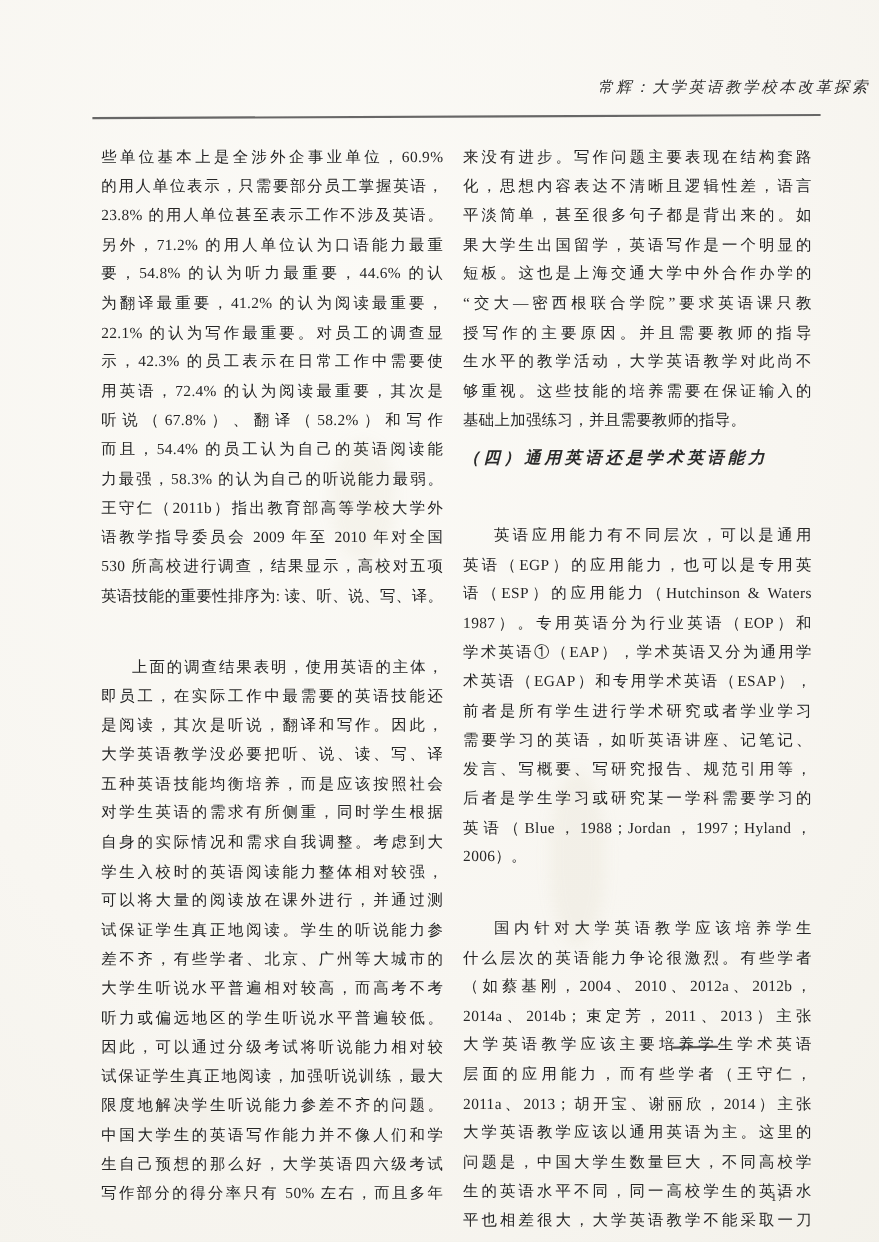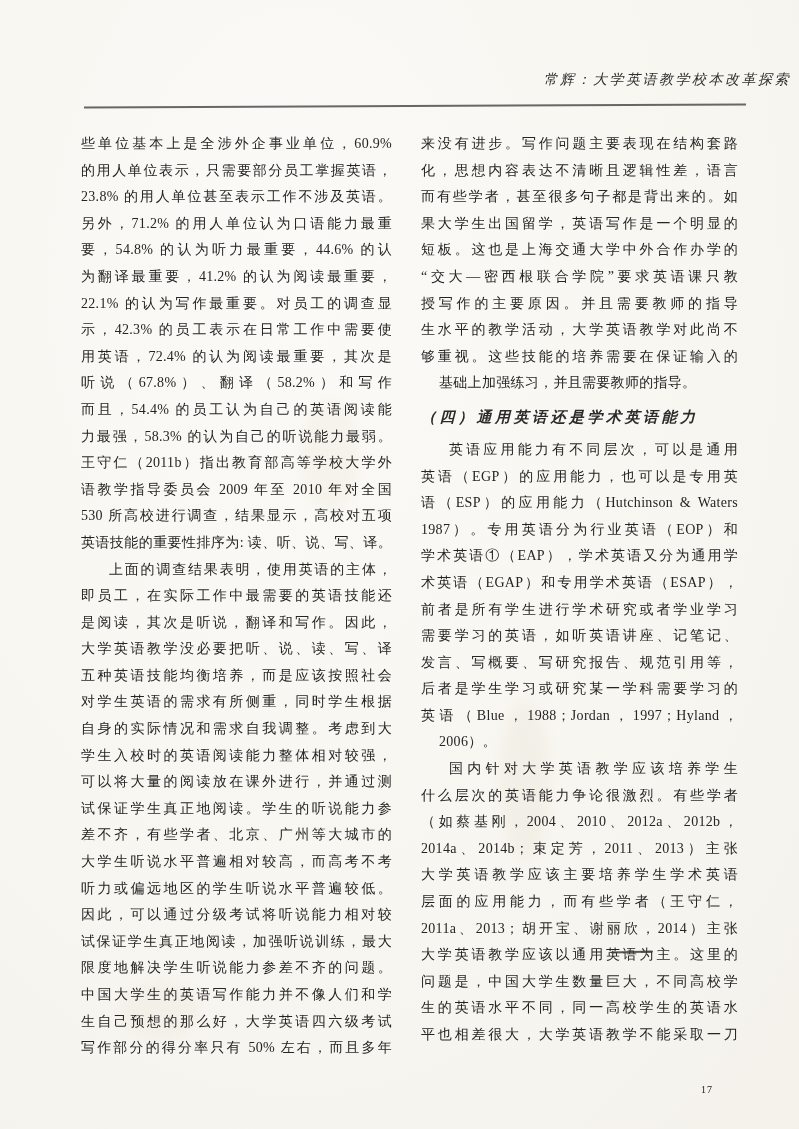--- a/index.html
+++ b/index.html
@@ -42,32 +42,32 @@
     transform: rotate(-0.25deg);
     opacity: .85;
   }
 
   .col {
     position: absolute; top: 131px;
     font-size: 14px;
     letter-spacing: .3px;
     color: #252525;
   }
-  .col-left  { left: 81px;  width: 311px; }
+  .col-left  { left: 92px;  width: 311px; }
   .col-right { left: 421px; width: 317px; }
 
   .line {
     height: 26.6px; line-height: 26.6px;
     overflow: hidden;
     text-align: justify;
     text-align-last: justify;
     white-space: normal;
   }
-  .line.e  { text-align-last: left; margin-left: 18px; }         
-  .line.i  { text-indent: 2em; }
+  .line.e  { text-align-last: left; }         
+  .line.i  { text-indent: 2em; margin-top: 38px; }
   .line.h  {                                   
     height: 40px; line-height: 40px;
     text-align-last: left;
     font-style: italic;
     font-size: 15px;
     letter-spacing: 3.5px;
     color: #2b2b2b;
     font-weight: bold;
   }
 
@@ -131,21 +131,21 @@
       <div class="line n">因此，可以通过分级考试将听说能力相对较</div>
       <div class="line n">试保证学生真正地阅读，加强听说训练，最大</div>
       <div class="line n">限度地解决学生听说能力参差不齐的问题。</div>
       <div class="line n">中国大学生的英语写作能力并不像人们和学</div>
       <div class="line n">生自己预想的那么好，大学英语四六级考试</div>
       <div class="line n">写作部分的得分率只有 50% 左右，而且多年</div>
     </div>
   <div class="col col-right">
       <div class="line n">来没有进步。写作问题主要表现在结构套路</div>
       <div class="line n">化，思想内容表达不清晰且逻辑性差，语言</div>
-      <div class="line n">而有些学者，甚至很多句子都是背出来的。如</div>
+      <div class="line n">平淡简单，甚至很多句子都是背出来的。如</div>
       <div class="line n">果大学生出国留学，英语写作是一个明显的</div>
       <div class="line n">短板。这也是上海交通大学中外合作办学的</div>
       <div class="line n">“交大—密西根联合学院”要求英语课只教</div>
       <div class="line n">授写作的主要原因。并且需要教师的指导</div>
       <div class="line n">生水平的教学活动，大学英语教学对此尚不</div>
       <div class="line n">够重视。这些技能的培养需要在保证输入的</div>
       <div class="line e">基础上加强练习，并且需要教师的指导。</div>
       <div class="line h">（四）通用英语还是学术英语能力</div>
       <div class="line i">英语应用能力有不同层次，可以是通用</div>
       <div class="line n">英语（EGP）的应用能力，也可以是专用英</div>

